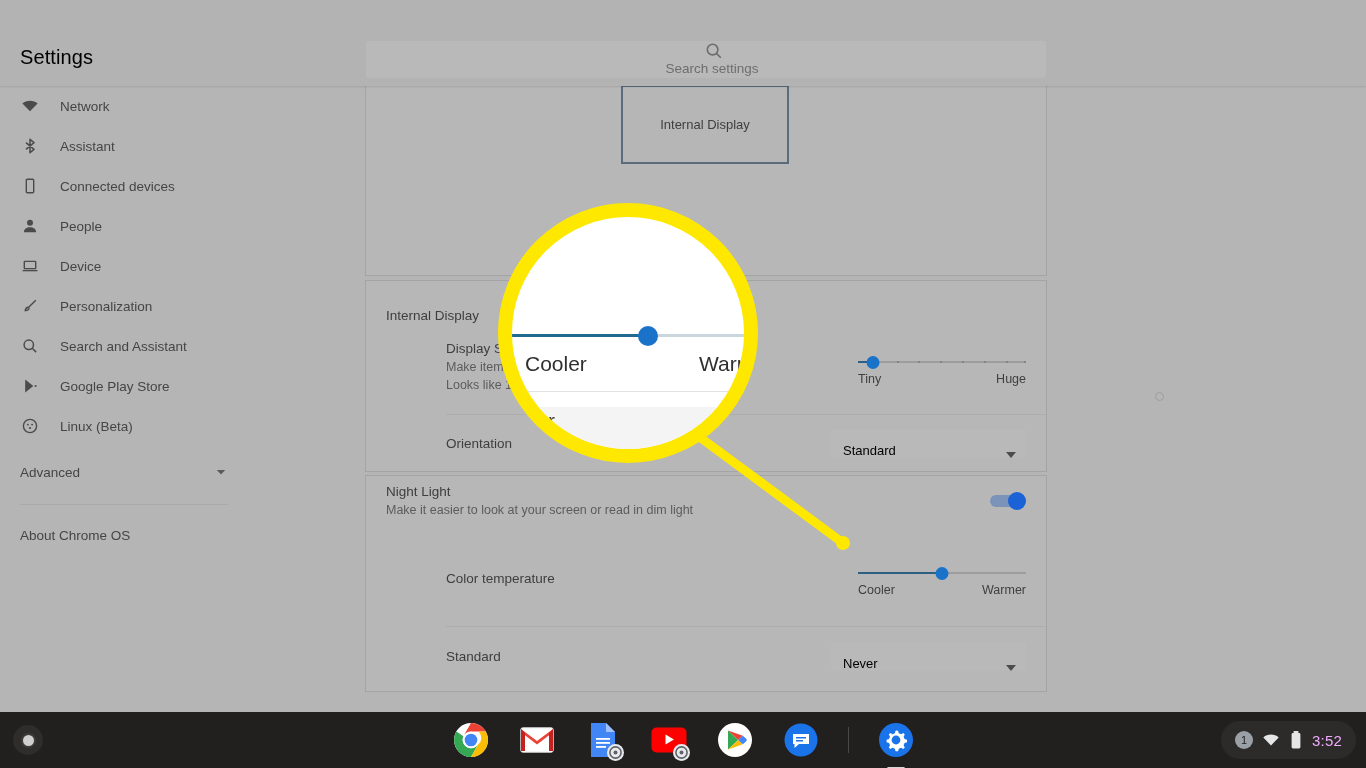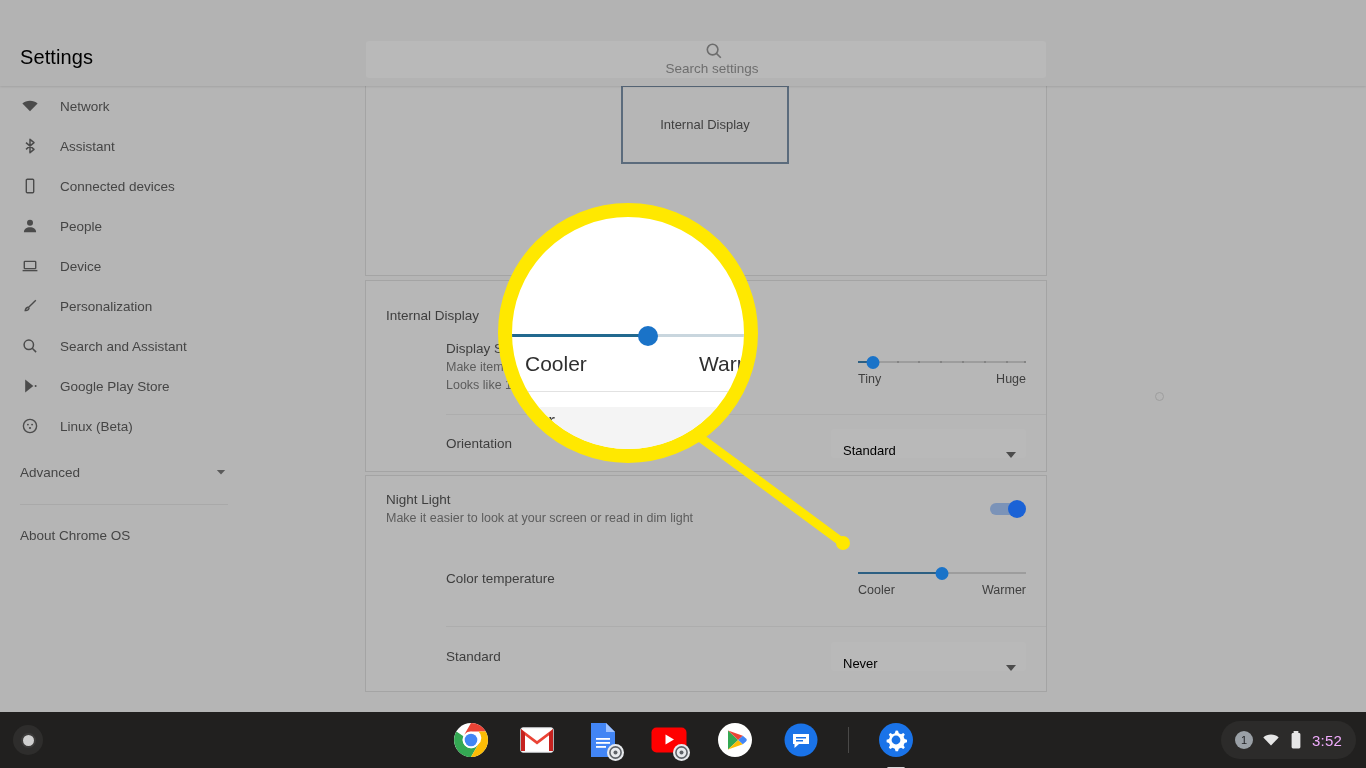--- a/index.html
+++ b/index.html
@@ -712,21 +712,21 @@
         <div class="setting-row" style="top:148px;">
           <div class="setting-label">Orientation</div>
           <div class="dropdown">
             <span>Standard</span>
             <span class="dd-caret"></span>
           </div>
         </div>
       </div>
 
       <div class="card" id="card-nightlight">
-        <div class="setting-row" style="top:16px; left:20px;">
+        <div class="setting-row" style="top:8px; left:20px;">
           <div>
             <div class="setting-label">Night Light</div>
             <div class="setting-sub">Make it easier to look at your screen or read in dim light</div>
           </div>
           <div class="toggle">
             <div class="toggle-bar"></div>
             <div class="toggle-knob"></div>
           </div>
         </div>
 

